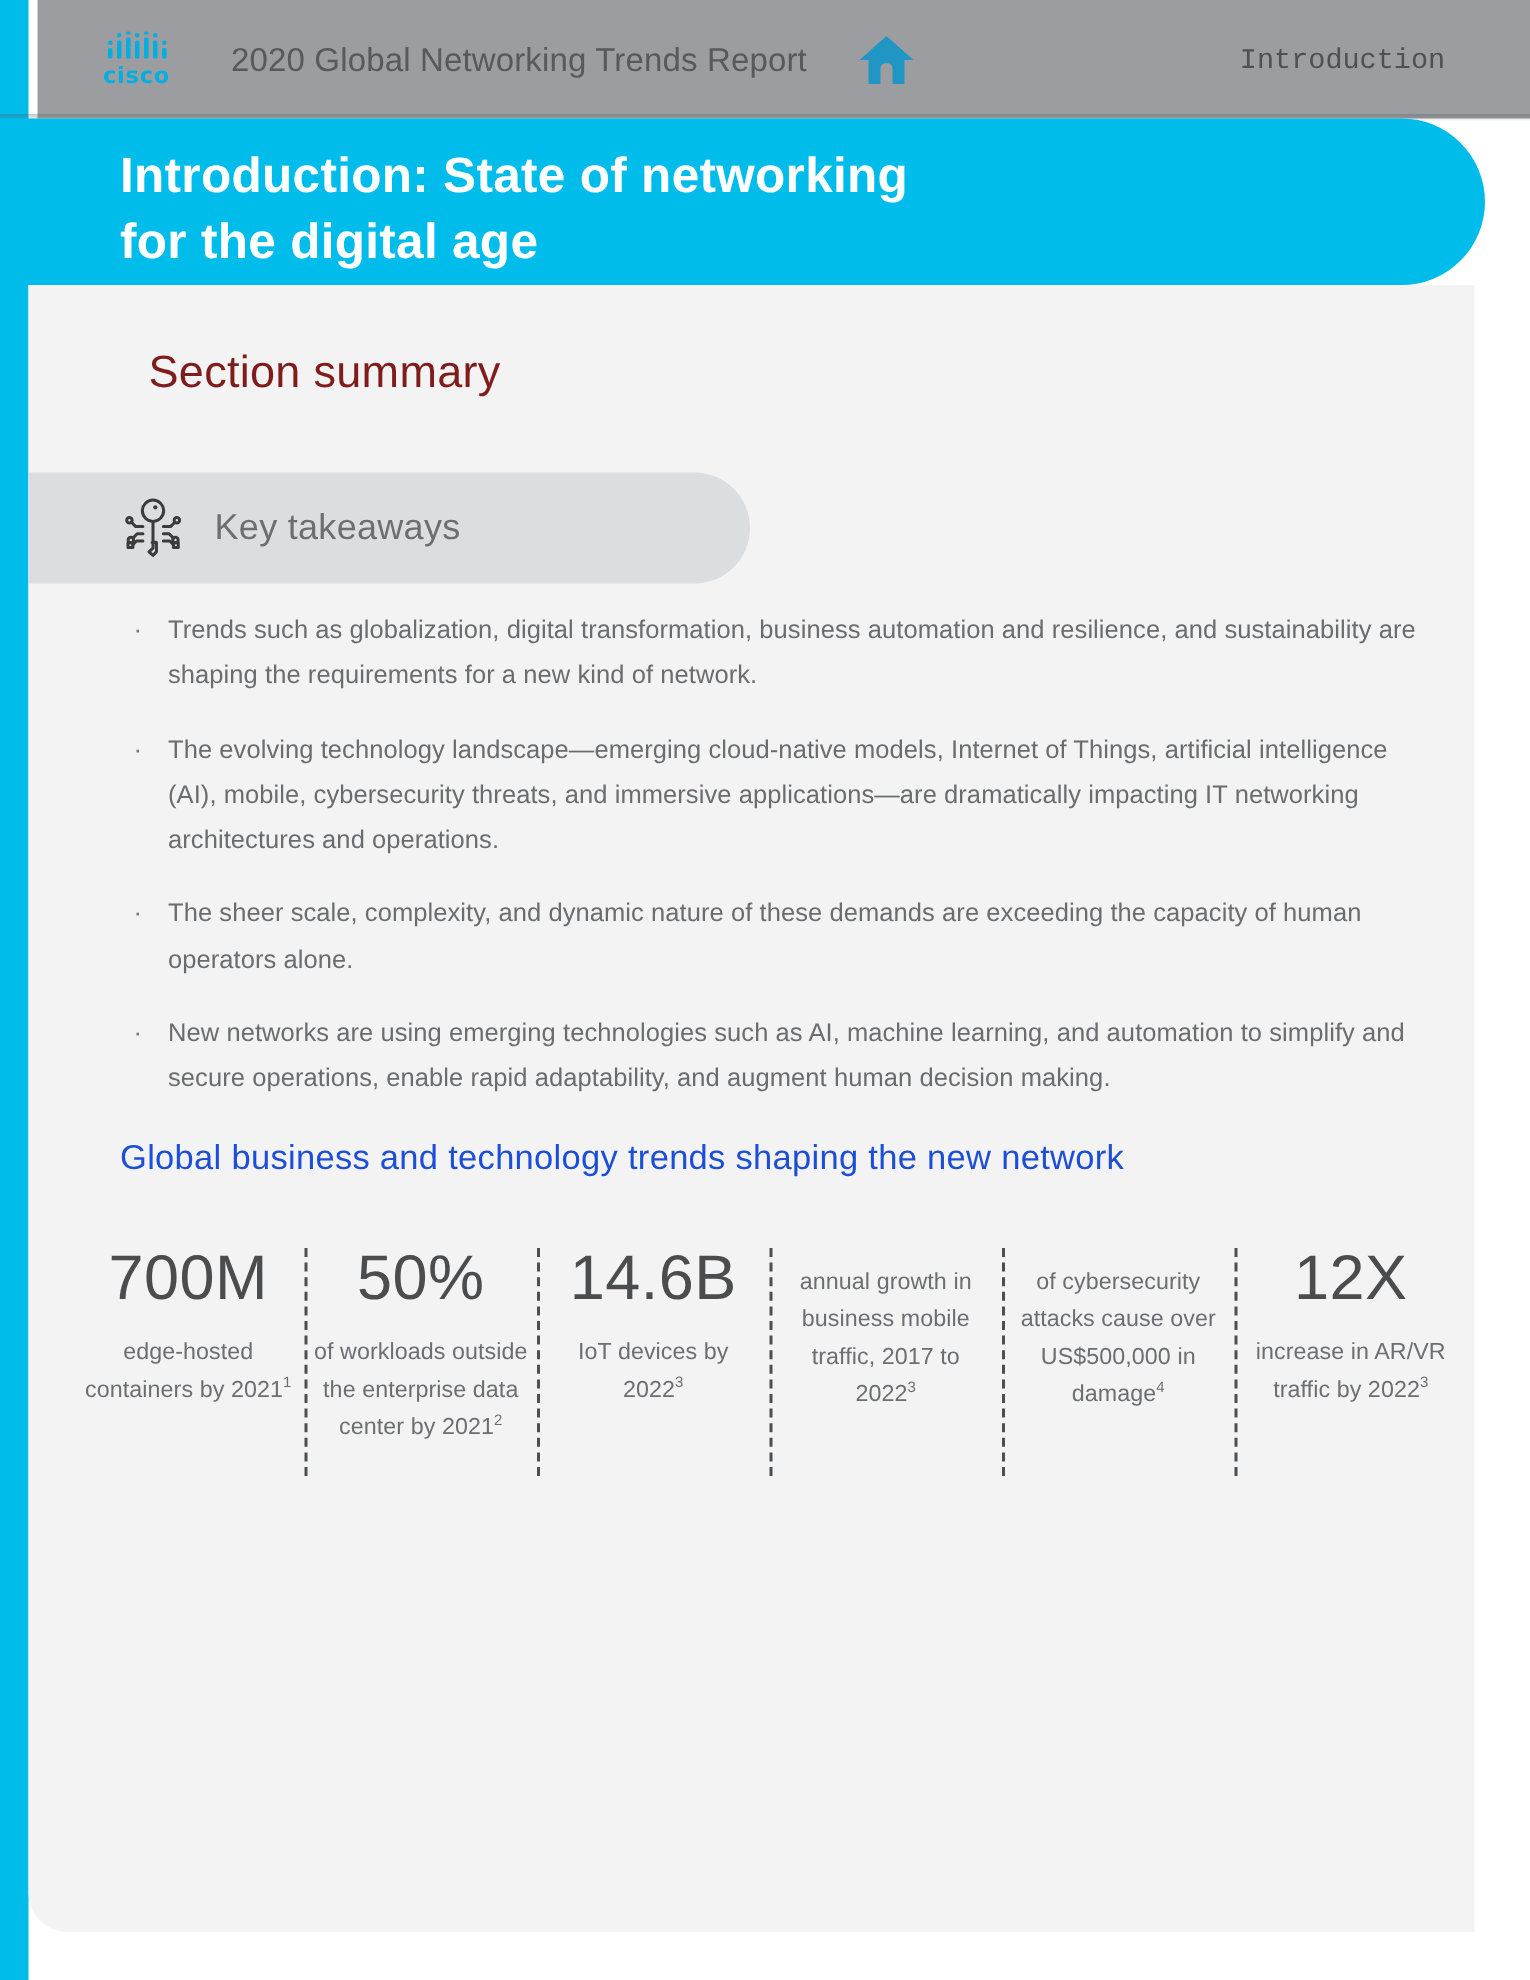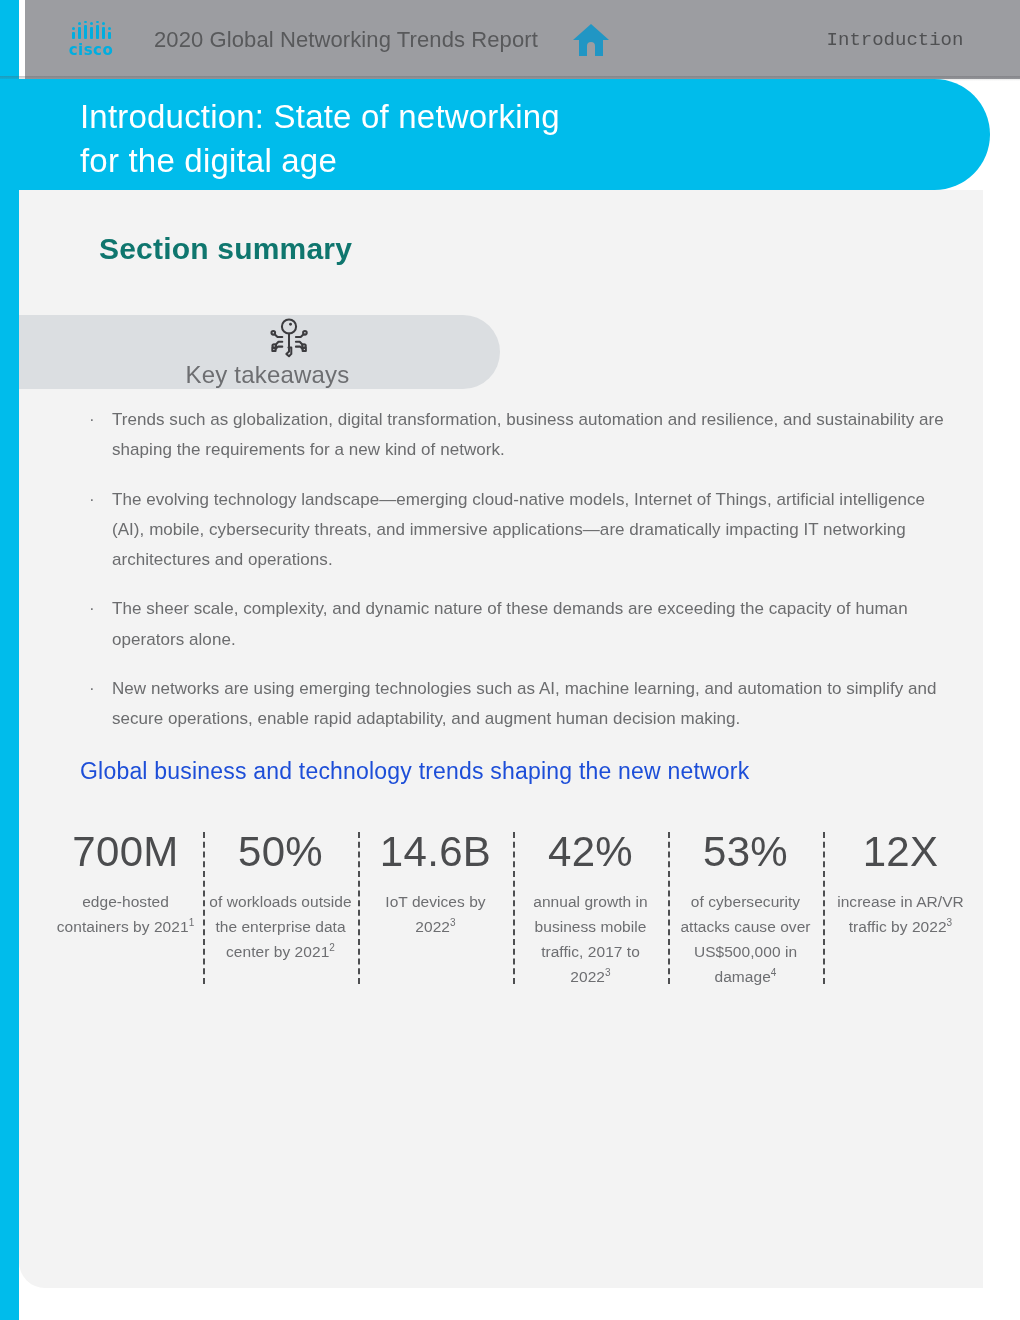--- a/index.html
+++ b/index.html
@@ -103,55 +103,54 @@
     width: 990px; height: 111px;
     background: #00bceb;
     border-top-right-radius: 56px;
     border-bottom-right-radius: 56px;
   }
   .banner-text {
     position: absolute;
     left: 80px; top: 16px;
     color: #ffffff;
     font-size: 33px;
-    font-weight: 400;
+    font-weight: 700;
     line-height: 1.32;
     letter-spacing: 0.2px;
     white-space: pre-line;
   }
 
   
   .panel {
     position: absolute;
     left: 19px; top: 190px;
     width: 964px; height: 1098px;
     background: #f3f3f3;
     border-bottom-left-radius: 26px;
   }
 
   .section-title {
     position: absolute;
     left: 80px; top: 42px;
     font-size: 30px;
-    font-weight: 700;
-    color: #0f766e;
+    font-weight: 400;
+    color: #7f1d1d;
     letter-spacing: 0.2px;
   }
 
   
   .takeaways {
     position: absolute;
     left: 0; top: 125px;
     width: 481px; height: 74px;
     background: #dbdee1;
     border-top-right-radius: 37px;
     border-bottom-right-radius: 37px;
     display: flex;
     align-items: center;
-    flex-direction: column;
   }
   .takeaways-icon {
     margin-left: 58px;
     width: 50px; height: 50px;
     display: flex; align-items: center; justify-content: center;
   }
   .takeaways-label {
     margin-left: 16px;
     font-size: 24px;
     font-weight: 300;
@@ -352,25 +351,23 @@
     </div>
     <div class="stat">
       <div class="stat-value">50%</div>
       <div class="stat-label"><span>of workloads outside the enterprise data center by 2021</span><sup>2</sup></div>
     </div>
     <div class="stat">
       <div class="stat-value">14.6B</div>
       <div class="stat-label"><span>IoT devices by 2022</span><sup>3</sup></div>
     </div>
     <div class="stat">
-      <div class="stat-value">42%</div>
       <div class="stat-label"><span>annual growth in business mobile traffic, 2017 to 2022</span><sup>3</sup></div>
     </div>
     <div class="stat">
-      <div class="stat-value">53%</div>
       <div class="stat-label"><span>of cybersecurity attacks cause over US$500,000 in damage</span><sup>4</sup></div>
     </div>
     <div class="stat">
       <div class="stat-value">12X</div>
       <div class="stat-label"><span>increase in AR/VR traffic by 2022</span><sup>3</sup></div>
     </div>
   </div>
 
 </div>
 

